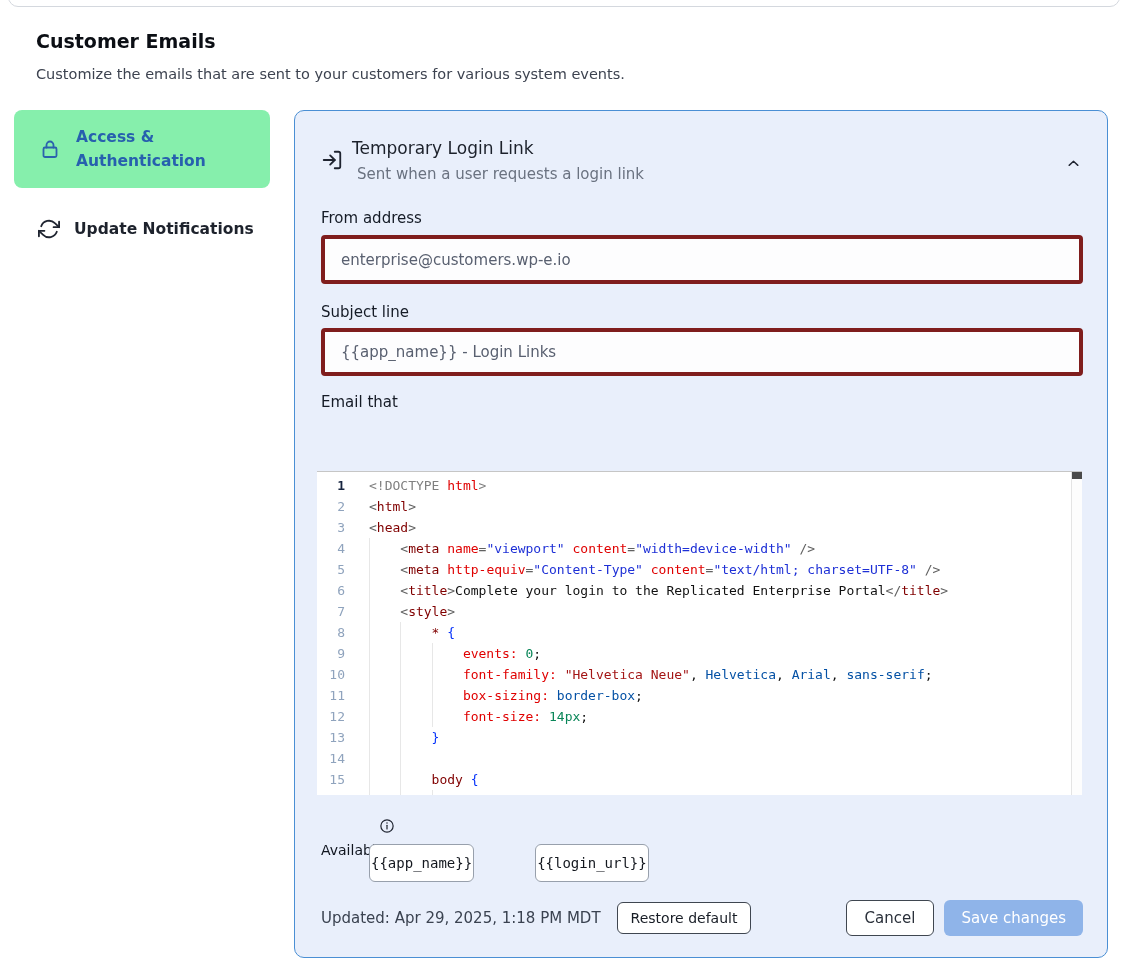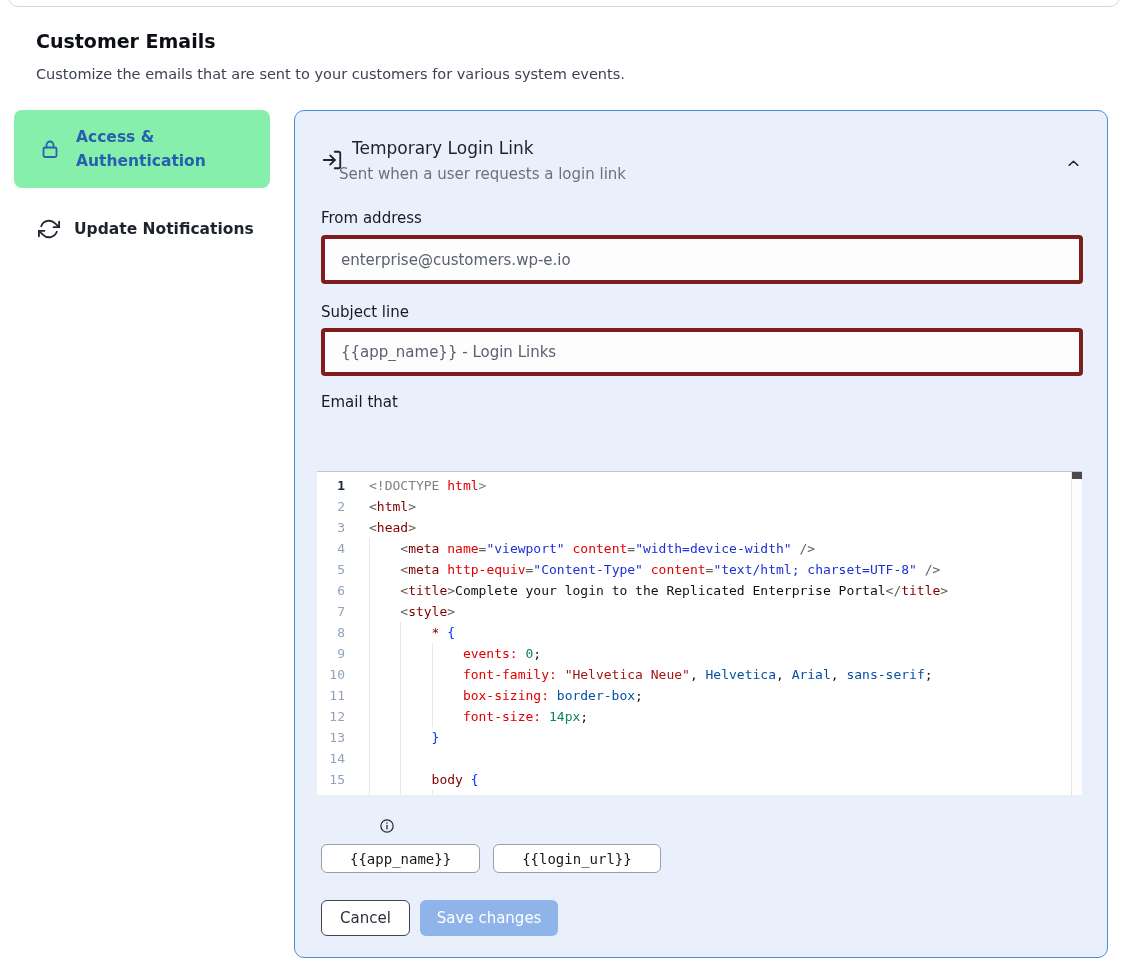--- a/index.html
+++ b/index.html
@@ -20,21 +20,21 @@
   .side-item.active { top: 110px; height: 78px; background: #86efac; }
   .side-item.active .side-label { color: #2760ae; }
   .side-item.plain { top: 209px; height: 40px; }
   .side-label { font-size: 15.5px; font-weight: 600; color: #1d222c; line-height: 24px; width: 170px; }
 
   
   .panel { position: absolute; left: 294px; top: 110px; width: 814px; height: 848px;
     background: #e9effb; border: 1.5px solid #4a8fd4; border-radius: 10px; }
   .panel-icon { position: absolute; left: 26px; top: 38px; }
   .panel-title { position: absolute; left: 57px; top: 27px; font-size: 17px; font-weight: normal; color: #1c212b; }
-  .panel-subtitle { position: absolute; left: 44px; top: 54px; font-size: 15px; color: #6a7280; }
+  .panel-subtitle { position: absolute; left: 62px; top: 54px; font-size: 15px; color: #6a7280; }
   .collapse-btn { position: absolute; left: 766px; top: 40px; width: 24px; height: 24px;
     display: flex; align-items: center; justify-content: center; cursor: pointer; background: none; border: none; }
 
   .field-label { position: absolute; left: 26px; font-size: 15px; color: #151b26; }
   .lbl-from { top: 98px; } .lbl-subject { top: 192px; } .lbl-body { top: 282px; }
   .text-input { position: absolute; left: 26px; width: 762px; height: 49px; background: #fdfdfe;
     border: 4px solid #7f1d1d; border-radius: 4px; padding: 0 16px; font-size: 15px; color: #596070;
     font-family: "DejaVu Sans", sans-serif; }
   .inp-from { top: 124px; } .inp-subject { top: 217px; height: 48px; }
 
@@ -59,22 +59,22 @@
   .tk-cssstr { color: #a31515; } .tk-num { color: #098658; } .tk-brace { color: #0431fa; }
   .tk-punc, .tk-text { color: #111111; }
   .ed-scrollbar { position: absolute; top: 0; right: 0; bottom: 0; width: 11px;
     background: #fdfdfd; border-left: 1px solid #e4e4e4; }
   .ed-thumb { position: absolute; top: 0; left: 0; width: 100%; height: 7px; background: #4a4a4a; }
 
   
   .vars-row { position: absolute; left: 26px; top: 707px; display: flex; align-items: center; gap: 8px; flex-direction: column; }
   .vars-label { font-size: 14px; color: #10151f; }
   .chips { position: absolute; left: 26px; top: 733px; display: flex; gap: 13px; }
-  .chip { height: 29px; display: flex; align-items: center; padding: 0 28px; background: #ffffff;
-    border: 1px solid #98a0ac; border-radius: 6px; font: 14px "DejaVu Sans Mono", monospace; color: #14181f; cursor: pointer; }
+  .chip { height: 38px; display: flex; align-items: center; padding: 0 1px; background: #ffffff;
+    border: 1px solid #98a0ac; border-radius: 6px; font: 14px "DejaVu Sans Mono", monospace; color: #14181f; cursor: pointer; margin-left: 48px; }
 
   
   .panel-footer { position: absolute; left: 26px; right: 24px; top: 789px; height: 36px;
     display: flex; align-items: center; justify-content: space-between; }
   .footer-left { display: flex; align-items: center; gap: 16px; }
   .updated-text { font-size: 15px; color: #3a4250; }
   .btn { font-family: inherit; cursor: pointer; border-radius: 6px; }
   .btn-restore { height: 32px; padding: 0 13px; font-size: 14px; color: #171c25;
     background: #ffffff; border: 1px solid #3f4650; }
   .footer-right { display: flex; align-items: center; gap: 10px; }
@@ -177,20 +177,24 @@
         </svg>
       </span>
       <span class="vars-label">Available Variables</span>
     </div>
     <div class="chips">
         <button class="chip">{{app_name}}</button>
         <button class="chip">{{login_url}}</button>
       </div>
 
     <div class="panel-footer">
+      <div class="footer-left">
+        <span class="updated-text">Updated: Apr 29, 2025, 1:18 PM MDT</span>
+        <button class="btn btn-restore">Restore default</button>
+      </div>
       <div class="footer-right">
         <button class="btn btn-cancel">Cancel</button>
         <button class="btn btn-save">Save changes</button>
       </div>
     </div>
 
   </section>
 </div>
 
 </body></html>

